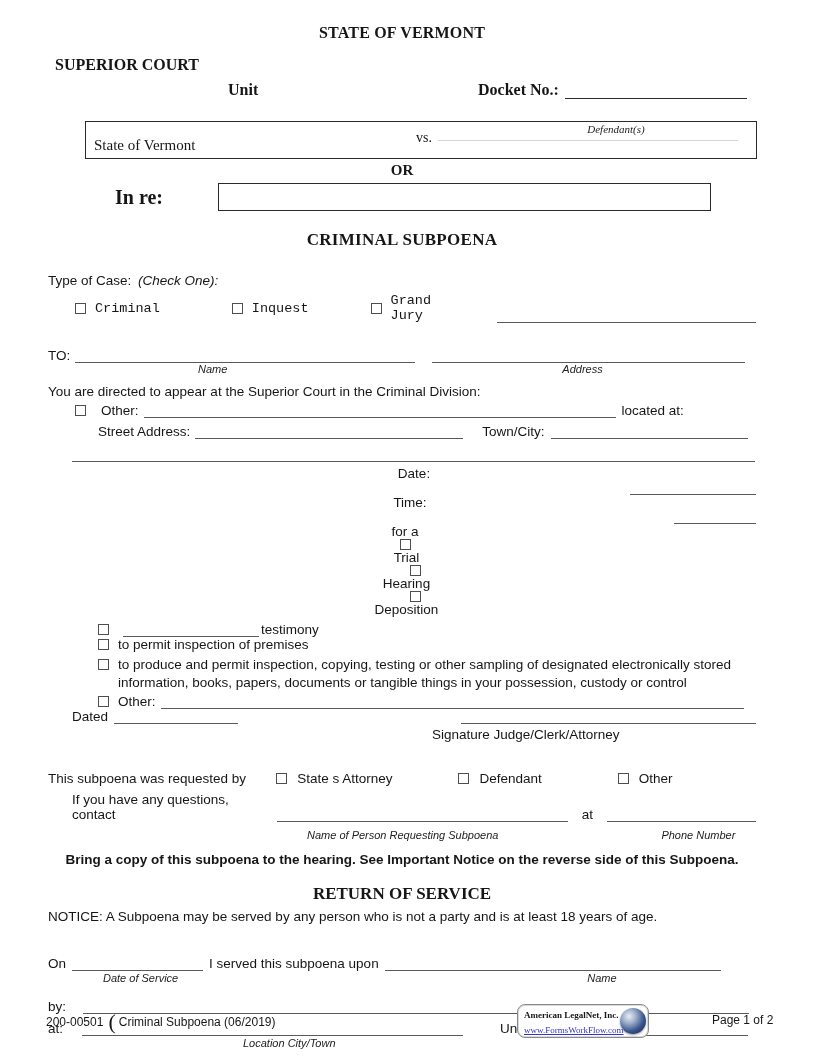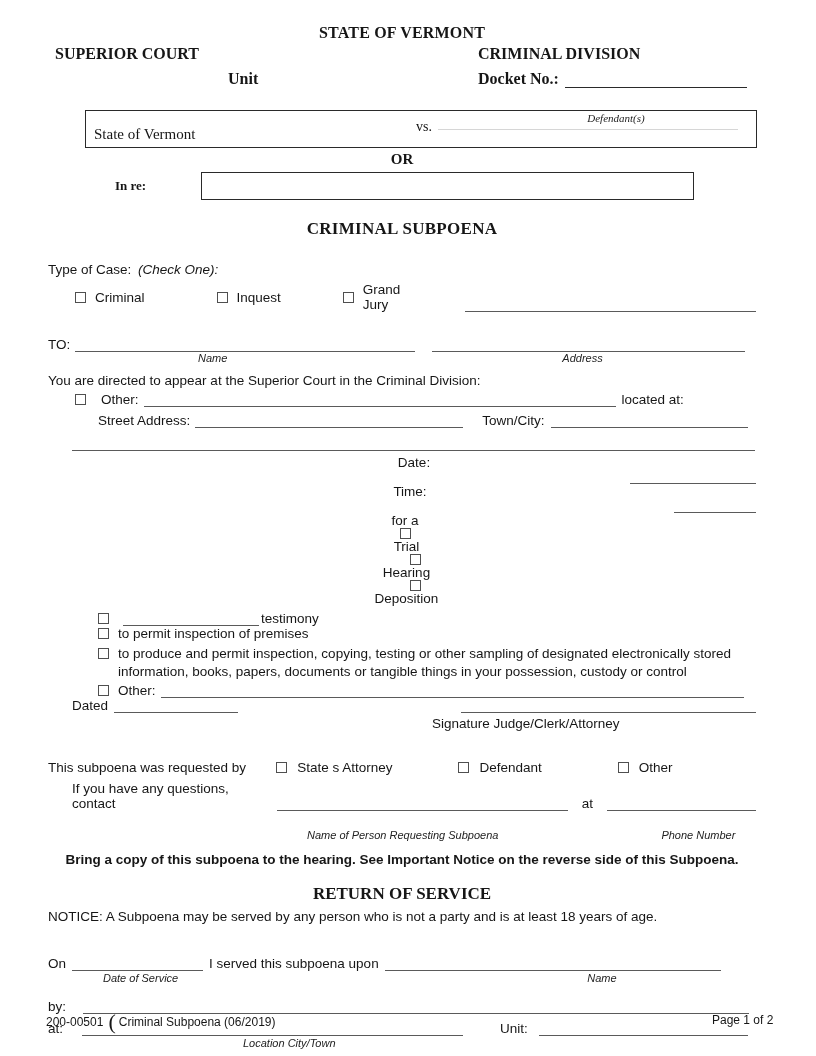--- a/index.html
+++ b/index.html
@@ -13,40 +13,40 @@
   .b      { font-weight:bold; }
   .i      { font-style:italic; }
   .ctr    { text-align:center; }
   .sl     { font-style:italic; font-size:11px; color:#222; }
   .row    { display:flex; align-items:flex-end; }
   .mid    { align-items:center; }
   .bl     { display:inline-block; border-bottom:1px solid #5a5a5a; height:14px; vertical-align:baseline; }
   .cb     { display:inline-block; width:11px; height:11px; border:1px solid #4f4f4f; background:#fff; vertical-align:2px; flex:none; }
   
   .h-state { font-size:16px; letter-spacing:.2px; }
-  .h-row   { display:flex; margin-top:3px; }
+  .h-row   { display:flex; margin-top:14px; }
   .h-left  { flex:1; }
   .h-right { width:278px; flex:none; }
   .h16     { font-size:16px; }
   
   .capbox { margin-left:37px; width:672px; height:38px; border:1px solid #2a2a2a; margin-top:22px;
             display:flex; position:relative; }
   .cap-plaintiff { position:absolute; left:8px; bottom:4px; font-size:15px; }
   .cap-vs        { position:absolute; left:330px; bottom:12px; font-size:14px; }
   .cap-def       { position:absolute; left:390px; top:1px; width:280px; text-align:center; }
   .cap-faint     { position:absolute; left:352px; top:18px; width:300px; border-bottom:1px solid #d6d6d6; }
   .or-line { margin-top:3px; font-size:15px; }
   .inre-row { display:flex; align-items:center; margin-top:4px; }
-  .inre-lbl { margin-left:67px; font-size:13px; }
+  .inre-lbl { margin-left:67px; font-size:20px; }
   .inre-box { margin-left:55px; width:493px; height:28px; border:1px solid #2a2a2a; }
   .doc-title { margin-top:19px; font-size:17px; letter-spacing:.3px; }
   
   .sec-type { margin-top:23px; }
   .cb-row { display:flex; align-items:center; margin-top:5px; }
-  .cb-lab { margin:0 0 0 9px; }
+  .cb-lab { margin:0 0 0 9px;font-family:Liberation Mono, monospace; }
   .to-row { margin-top:25px; }
   .lbl-row { display:flex; font-size:11px; }
   .intro { margin-top:9px; }
   .ind1 { margin-left:24px; }
   .ind2 { margin-left:50px; }
   .produce-wrap { display:flex; margin-top:4px; }
   .produce-text { margin-left:9px; line-height:17.5px; }
   .dated-row { display:flex; align-items:flex-end; }
   .sig-label { margin-left:384px; margin-top:3px; }
   .req-row { display:flex; align-items:center; margin-top:29px; }
@@ -73,21 +73,20 @@
   .f-page { position:absolute; left:712px; top:13px; font-size:12px; }
 </style>
 </head>
 <body>
 
 <div class="page">
 
   <div class="serif b ctr h-state">STATE OF VERMONT</div>
   <div class="h-row">
     <div class="h-left serif b h16" style="padding-left:7px;">SUPERIOR COURT</div>
-    <div class="h-right serif b h16">CRIMINAL DIVISION</div>
   </div>
   <div class="h-row" style="margin-top:7px;">
     <div class="h-left serif b h16" style="padding-left:180px;">Unit</div>
     <div class="h-right serif b h16 row">
       <span>Docket No.:</span>
       <span class="bl" style="width:182px; margin-left:6px; border-color:#2a2a2a;"></span>
     </div>
   </div>
 
   <div class="capbox">
@@ -192,21 +191,21 @@
     <span style="margin-left:10px;">Defendant</span>
     <span class="cb" style="margin-left:76px;"></span>
     <span style="margin-left:10px;">Other</span>
   </div>
   <div class="row" style="margin-top:6px;">
     <span class="ind1">If you have any questions, contact</span>
     <span class="bl" style="width:299px; margin-left:6px;"></span>
     <span style="margin-left:14px;">at</span>
     <span class="bl" style="width:153px; margin-left:14px;"></span>
   </div>
-  <div class="lbl-row" style="margin-top:18px;">
+  <div class="lbl-row" style="margin-top:7px;">
     <span class="sl" style="margin-left:259px;">Name of Person Requesting Subpoena</span>
     <span class="sl" style="margin-left:163px;">Phone Number</span>
   </div>
   <div class="bring">Bring a copy of this subpoena to the hearing.  See Important Notice on the reverse side of this Subpoena.</div>
 
   <div class="serif b ctr ros-title">RETURN OF SERVICE</div>
   <div class="notice">NOTICE: A Subpoena may be served by any person who is not a party and is at least 18 years of age.</div>
 
   <div class="row" style="margin-top:32px;">
     <span>On</span>
@@ -253,16 +252,23 @@
     </div>
 
   </div>
 
   <div class="footer">
     <div class="f-left">
       <span>200-00501</span>
       <span class="f-paren">(</span>
       <span>Criminal Subpoena (06/2019)</span>
     </div>
+    <div class="badge">
+      <span class="badge-txt">
+        <span class="badge-l1">American LegalNet, Inc.</span><br>
+        <span class="badge-l2" style="color:#3333cc;">www.FormsWorkFlow.com</span>
+      </span>
+      <span class="globe"></span>
+    </div>
     <div class="f-page">Page 1 of 2</div>
   </div>
 
 </div>
 
 </body></html>

